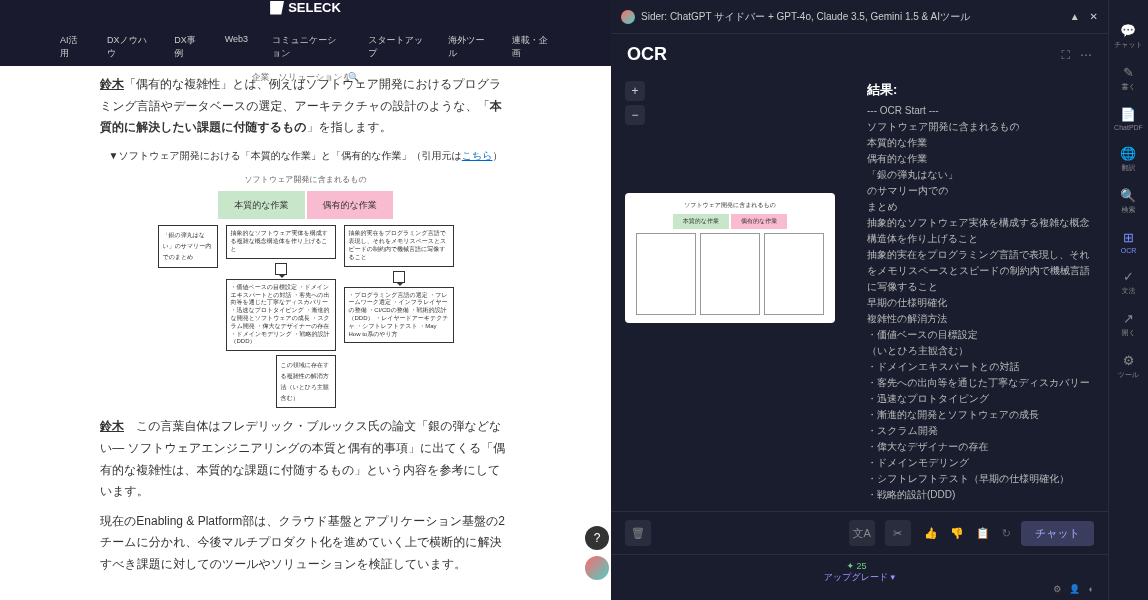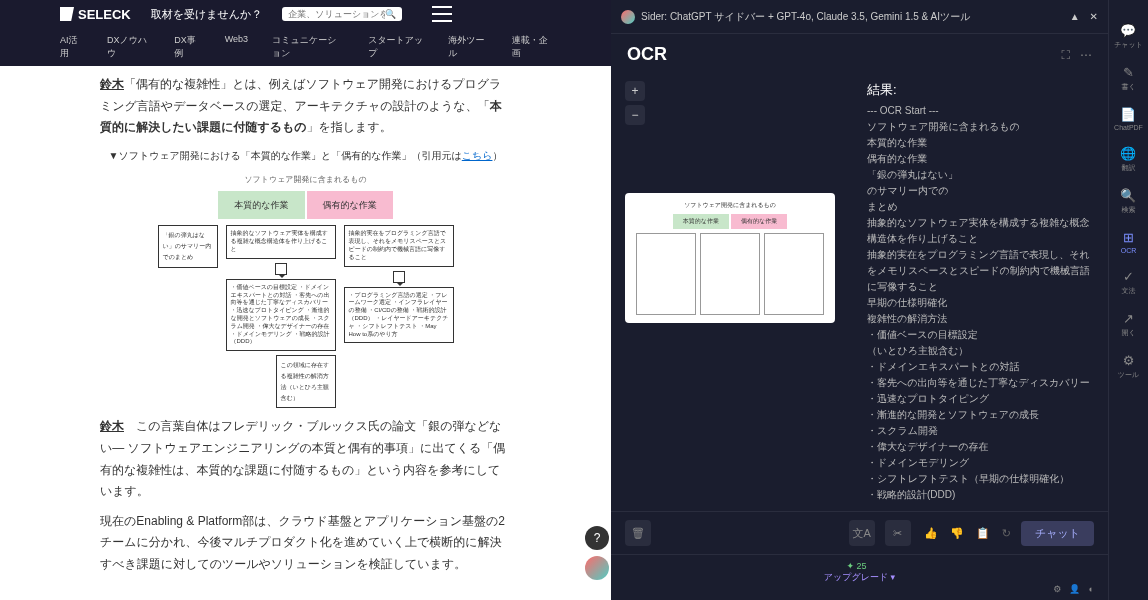--- a/index.html
+++ b/index.html
@@ -1,19 +1,19 @@
 <!DOCTYPE html>
 <html><head>
   <meta charset="utf-8">
   <style>
     * { margin: 0; padding: 0; box-sizing: border-box; }
     body { font-family: -apple-system, "Hiragino Sans", sans-serif; width: 1148px; height: 600px; overflow: hidden; display: flex; background: #000; }
     
     .left-panel { width: 611px; height: 600px; background: #fff; display: flex; flex-direction: column; }
-    .header { background: #1a1a2e; color: #fff; height: 28px; display: flex; align-items: center; padding: 0 60px; gap: 20px; font-size: 11px; }
+    .header { background: #1a1a2e; color: #fff; height: 28px; display: flex; align-items: center; padding: 0 60px; gap: 20px; font-size: 11px; flex-direction: column; }
     .logo { display: flex; align-items: center; gap: 4px; font-weight: bold; font-size: 13px; }
     .logo-icon { width: 14px; height: 14px; background: #fff; clip-path: polygon(0 0, 100% 0, 80% 100%, 0 100%); }
     .search-box { background: #fff; border-radius: 3px; padding: 2px 6px; display: flex; align-items: center; width: 120px; font-size: 9px; color: #999; }
     .search-box input { border: none; outline: none; width: 100%; font-size: 9px; }
     .hamburger { width: 20px; height: 16px; display: flex; flex-direction: column; justify-content: space-between; margin-left: 10px; }
     .hamburger span { height: 2px; background: #fff; }
     
     .nav { background: #1a1a2e; padding: 6px 60px; display: flex; gap: 24px; font-size: 9px; color: #ccc; }
     .nav span { cursor: pointer; }
     
@@ -57,21 +57,21 @@
     .preview { width: 210px; height: 130px; background: #fff; border-radius: 4px; margin-top: 60px; padding: 8px; }
     .preview-inner { width: 100%; height: 100%; display: flex; flex-direction: column; }
     .preview-title { font-size: 6px; text-align: center; color: #333; }
     .preview-boxes { display: flex; justify-content: center; gap: 2px; margin: 4px 0; }
     .pb-green { background: #c8e6c9; padding: 3px 10px; font-size: 6px; color: #333; }
     .pb-pink { background: #f8bbd0; padding: 3px 10px; font-size: 6px; color: #333; }
     .preview-flow { display: flex; gap: 4px; justify-content: center; flex: 1; }
     .pf-box { width: 60px; border: 0.5px solid #999; font-size: 4px; padding: 2px; color: #666; }
     
     .ocr-right { flex: 1; overflow-y: auto; }
-    .result-title { font-size: 13px; font-weight: normal; color: #fff; margin-bottom: 4px; }
+    .result-title { font-size: 13px; font-weight: bold; color: #fff; margin-bottom: 4px; }
     .result-text { font-size: 10px; line-height: 1.6; color: #bbb; }
     
     .ocr-footer { padding: 8px 14px; display: flex; align-items: center; gap: 10px; border-top: 1px solid #2a2d3e; }
     .footer-btn { width: 26px; height: 26px; background: #2a2d3e; border-radius: 4px; display: flex; align-items: center; justify-content: center; font-size: 11px; color: #888; cursor: pointer; }
     .footer-icons { display: flex; gap: 12px; font-size: 11px; color: #666; margin-left: 4px; }
     .chat-btn { margin-left: auto; background: #3a3d5e; padding: 5px 14px; border-radius: 4px; font-size: 11px; color: #a8b0ff; cursor: pointer; }
     
     .bottom-bar { padding: 6px 14px; display: flex; align-items: center; font-size: 9px; color: #888; border-top: 1px solid #2a2d3e; flex-direction: column; }
     .credits { color: #6bcf7f; margin-right: 6px; }
     .upgrade { color: #a68fff; }

